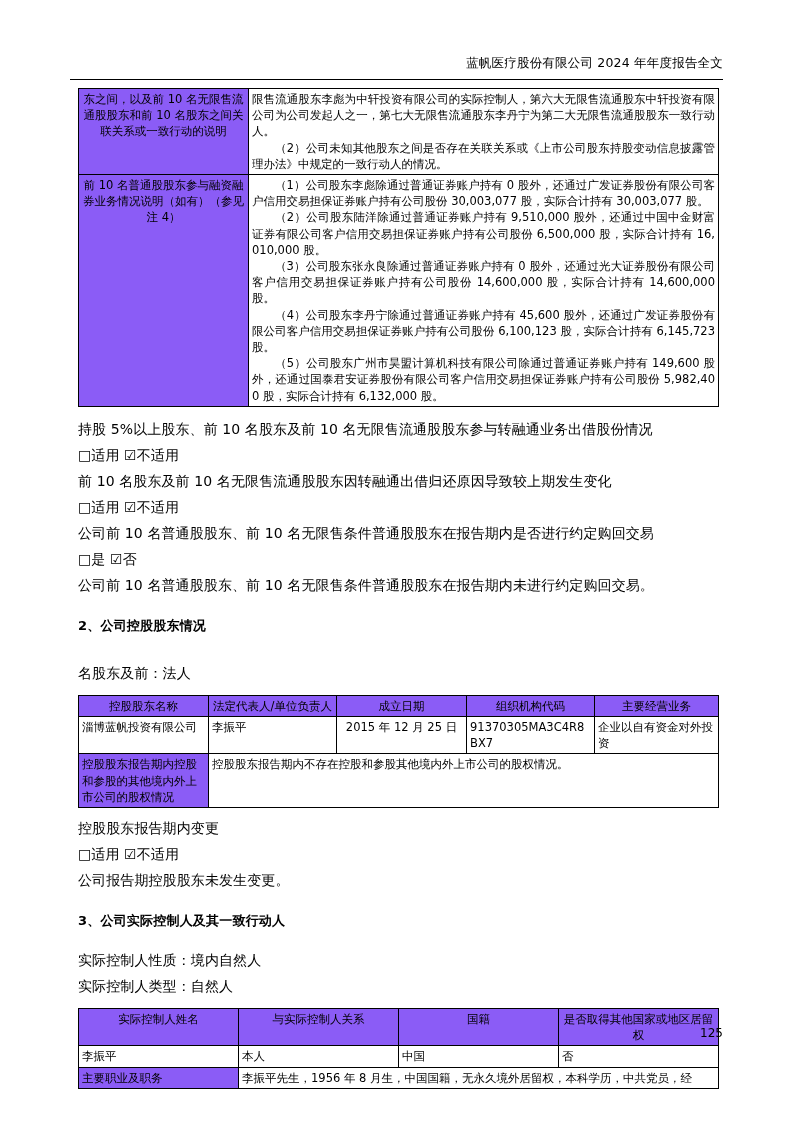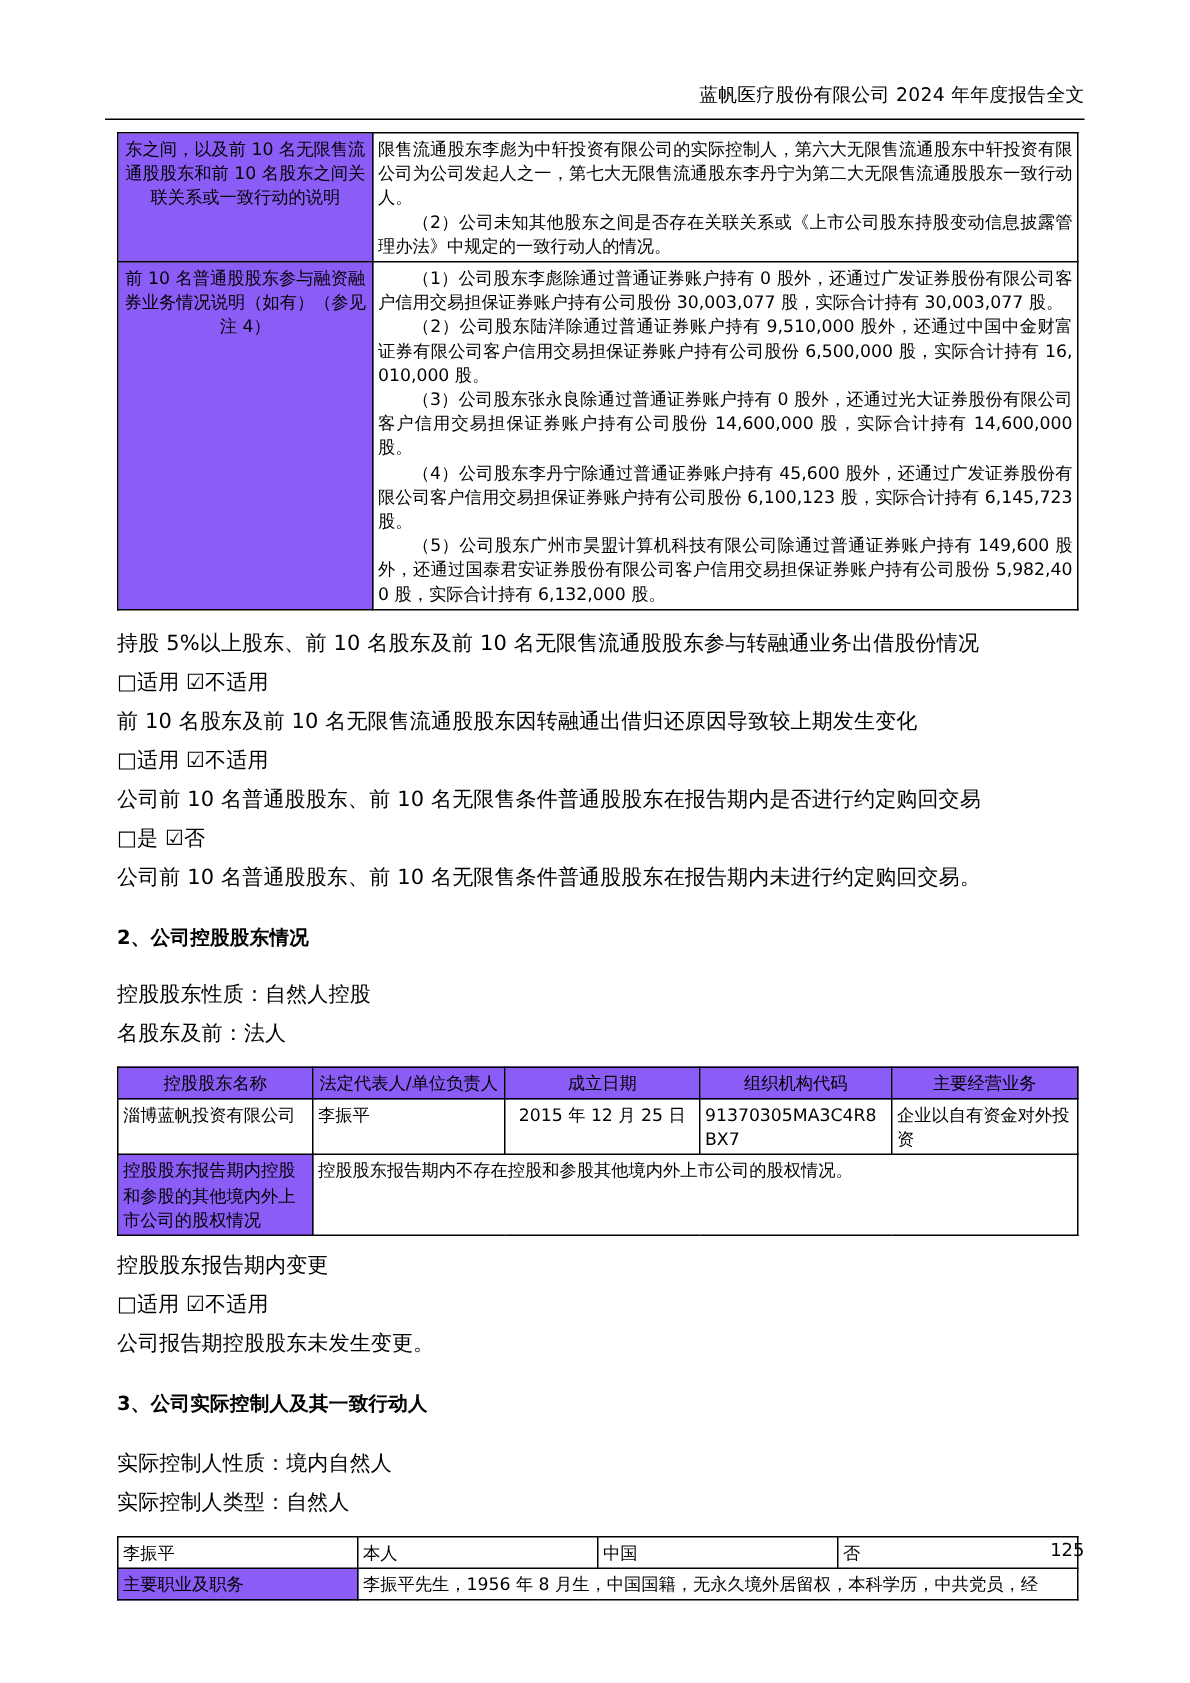--- a/index.html
+++ b/index.html
@@ -162,21 +162,20 @@
     <div class="gap-10"></div>
     <p class="para">公司前 10 名普通股股东、前 10 名无限售条件普通股股东在报告期内是否进行约定购回交易</p>
     <div class="gap-10"></div>
     <p class="para cb">□是 ☑否</p>
     <div class="gap-10"></div>
     <p class="para">公司前 10 名普通股股东、前 10 名无限售条件普通股股东在报告期内未进行约定购回交易。</p>
 
     <div class="gap-24"></div>
     <h3 class="sec">2、公司控股股东情况</h3>
     <div class="gap-20"></div>
-    <p class="para">控股股东性质：自然人控股</p>
     <div class="gap-10"></div>
     <p class="para">名股东及前：法人</p>
 
     <div class="gap-14"></div>
     <table class="doc">
       <colgroup>
         <col style="width:130px">
         <col style="width:128px">
         <col style="width:130px">
         <col style="width:128px">
@@ -221,20 +220,26 @@
     <div class="gap-14"></div>
     <table class="doc">
       <colgroup>
         <col style="width:160px">
         <col style="width:160px">
         <col style="width:160px">
         <col style="width:160px">
       </colgroup>
       <tbody>
         <tr>
+          <th class="shaded ctr mid">实际控制人姓名</th>
+          <th class="shaded ctr mid">与实际控制人关系</th>
+          <th class="shaded ctr mid">国籍</th>
+          <th class="shaded ctr mid">是否取得其他国家或地区居留权</th>
+        </tr>
+        <tr>
           <td>李振平</td>
           <td>本人</td>
           <td>中国</td>
           <td>否</td>
         </tr>
         <tr>
           <td class="shaded">主要职业及职务</td>
           <td colspan="3">李振平先生，1956 年 8 月生，中国国籍，无永久境外居留权，本科学历，中共党员，经</td>
         </tr>
       </tbody>

